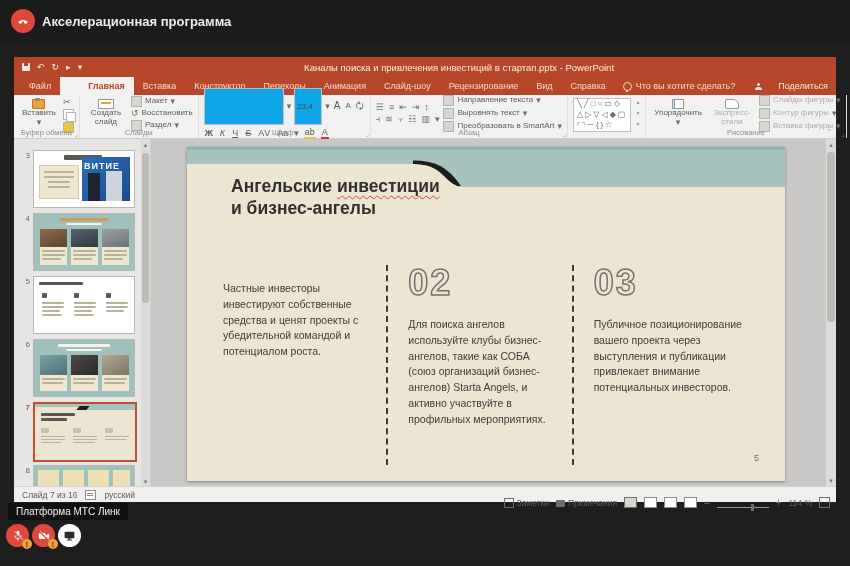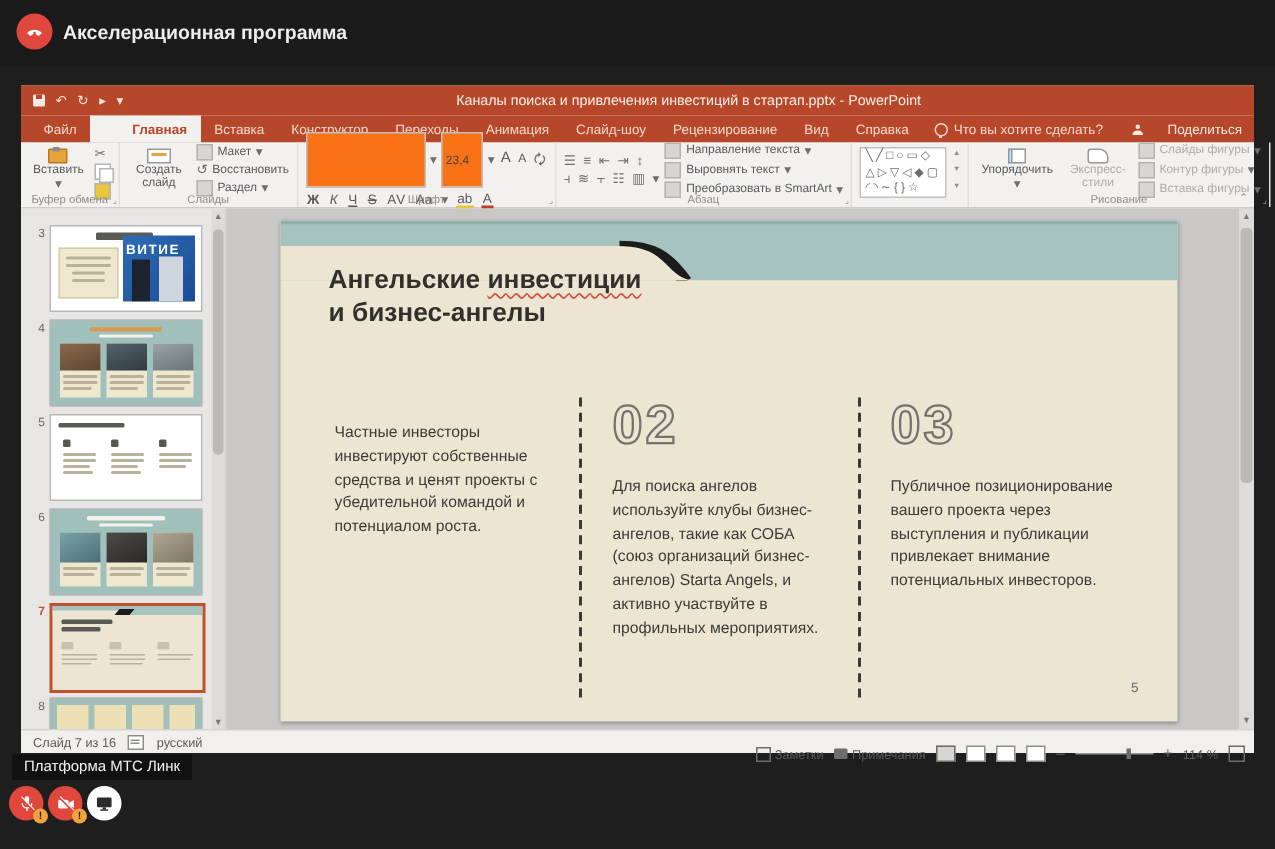--- a/index.html
+++ b/index.html
@@ -54,21 +54,21 @@
   .slide-ic:after{content:"";position:absolute;left:2px;top:2px;right:2px;height:2px;background:#e8a33d;}
   .mini-col{display:flex;flex-direction:column;justify-content:flex-start;gap:2px;}
   .mini{display:flex;align-items:center;gap:3px;cursor:pointer;white-space:nowrap;line-height:1;}
   .mi{width:9px;height:9px;display:inline-block;background:#d8d6d2;border:1px solid #b5b3af;}
   .mi.copy{background:#fff;position:relative;}
   .mi.copy:after{content:"";position:absolute;left:2px;top:2px;width:8px;height:8px;background:#fff;border:1px solid #b5b3af;}
   .mi.paint{background:#e8c53d;}
   .glyph{font-size:9px;line-height:1;color:#6f6d6a;}
   .frow{display:flex;align-items:center;gap:3px;}
   .fcol{display:flex;flex-direction:column;gap:3px;}
-  .inputbox{background:#f97316;border:1px solid #c3c1bd;height:11px;display:flex;align-items:center;
+  .inputbox{background:#0ea5e9;border:1px solid #c3c1bd;height:11px;display:flex;align-items:center;
             padding:12px 2px;font-size:8px;color:#444;}
   .chip{cursor:pointer;padding:0 1px;line-height:1;}
   .b{font-weight:700;} .i{font-style:italic;} .u{text-decoration:underline;} .s{text-decoration:line-through;}
   .shapesbox{background:#fff;border:1px solid #c3c1bd;padding:1px 3px;display:flex;flex-direction:column;
              justify-content:space-between;height:30px;}
   .shrow{font-size:8px;letter-spacing:2px;color:#6f6d6a;white-space:nowrap;line-height:1.1;}
   .arrbox{display:flex;flex-direction:column;justify-content:space-between;font-size:5px;color:#8f8d8a;padding:1px 0;}
   .sq2{width:12px;height:12px;position:relative;}
   .sq2:before{content:"";position:absolute;left:0;top:0;width:8px;height:8px;background:#cfe0f0;border:1px solid #7c9cc0;}
   .sq2:after{content:"";position:absolute;right:0;bottom:0;width:8px;height:8px;background:#fff;border:1px solid #9a9894;}
@@ -95,38 +95,38 @@
   
   .editor{flex:1;background:#c9c8c7;position:relative;overflow:hidden;}
   .vscroll{position:absolute;right:0;top:0;width:10px;height:100%;background:#dddcdb;}
   .vscroll .thm{position:absolute;left:1px;top:13px;width:8px;height:170px;background:#bcbab7;border-radius:3px;}
   .varrow{position:absolute;left:0;width:10px;height:12px;font-size:6px;color:#7a7876;display:flex;align-items:center;justify-content:center;}
 
   
   .slide{position:absolute;left:36px;top:8px;width:598px;height:334px;background:#ece5d2;
          box-shadow:0 1px 3px rgba(0,0,0,.35);}
   .slide-head{position:absolute;left:0;top:0;width:598px;height:40px;}
-  .slide-title{position:absolute;left:32px;top:28px;font-size:17.5px;line-height:22px;font-weight:700;color:#32302d;}
+  .slide-title{position:absolute;left:44px;top:28px;font-size:17.5px;line-height:22px;font-weight:700;color:#32302d;}
   .misspell{text-decoration:underline wavy 1px #d0463a;text-underline-offset:3px;}
   .cols{position:absolute;left:30px;top:118px;width:540px;height:200px;display:flex;}
   .col{flex:1;padding:0 12px 0 6px;}
   .col + .col{border-left:2px dashed #3c3a37;padding-left:20px;}
   .bignum{font-size:36px;font-weight:800;letter-spacing:2px;color:transparent;
           -webkit-text-stroke:1.5px #75726d;line-height:1;}
   @supports not (-webkit-text-stroke:1px #000){.bignum{color:#9a968f;}}
   .coltext{margin-top:16px;font-size:10.5px;line-height:1.5;color:#3d3b38;max-width:168px;}
   .pagenum{position:absolute;right:26px;bottom:18px;font-size:9px;color:#6b6963;}
 
   
   .statusbar{position:absolute;left:0;bottom:0;width:822px;height:15px;background:#f1f0ef;
              border-top:1px solid #d5d3d0;display:flex;align-items:center;font-size:8.5px;color:#5c5a57;}
   .statusbar .lft{display:flex;align-items:center;gap:8px;margin-left:8px;}
   .spell-ic{width:9px;height:8px;background:#fff;border:1px solid #8f8d8a;position:relative;}
   .spell-ic:after{content:"";position:absolute;left:1px;top:2px;width:6px;height:1px;background:#8f8d8a;box-shadow:0 2px 0 #8f8d8a;}
-  .statusbar .rgt{margin-left:auto;display:flex;align-items:center;gap:7px;margin-right:6px;margin-top:16px;}
+  .statusbar .rgt{margin-left:auto;display:flex;align-items:flex-end;gap:7px;margin-right:6px;margin-top:16px;}
   .sb-item{display:flex;align-items:center;gap:3px;cursor:pointer;white-space:nowrap;}
   .note-ic{width:8px;height:8px;border:1px solid #6f6d6a;}
   .cmt-ic{width:9px;height:7px;background:#6f6d6a;border-radius:1px;}
   .vwico{width:11px;height:9px;border:1px solid #8f8d8a;background:#fff;cursor:pointer;}
   .vwico.act{background:#d8d6d3;border-color:#6f6d6a;}
   .ztrack{width:52px;height:1px;background:#9a9894;position:relative;cursor:pointer;}
   .zthumb{position:absolute;left:34px;top:-3px;width:3px;height:7px;background:#6f6d6a;}
   .zbtn{font-size:10px;color:#6f6d6a;cursor:pointer;line-height:1;}
   .fit-ic{width:9px;height:9px;border:1px solid #6f6d6a;position:relative;cursor:pointer;}
 

